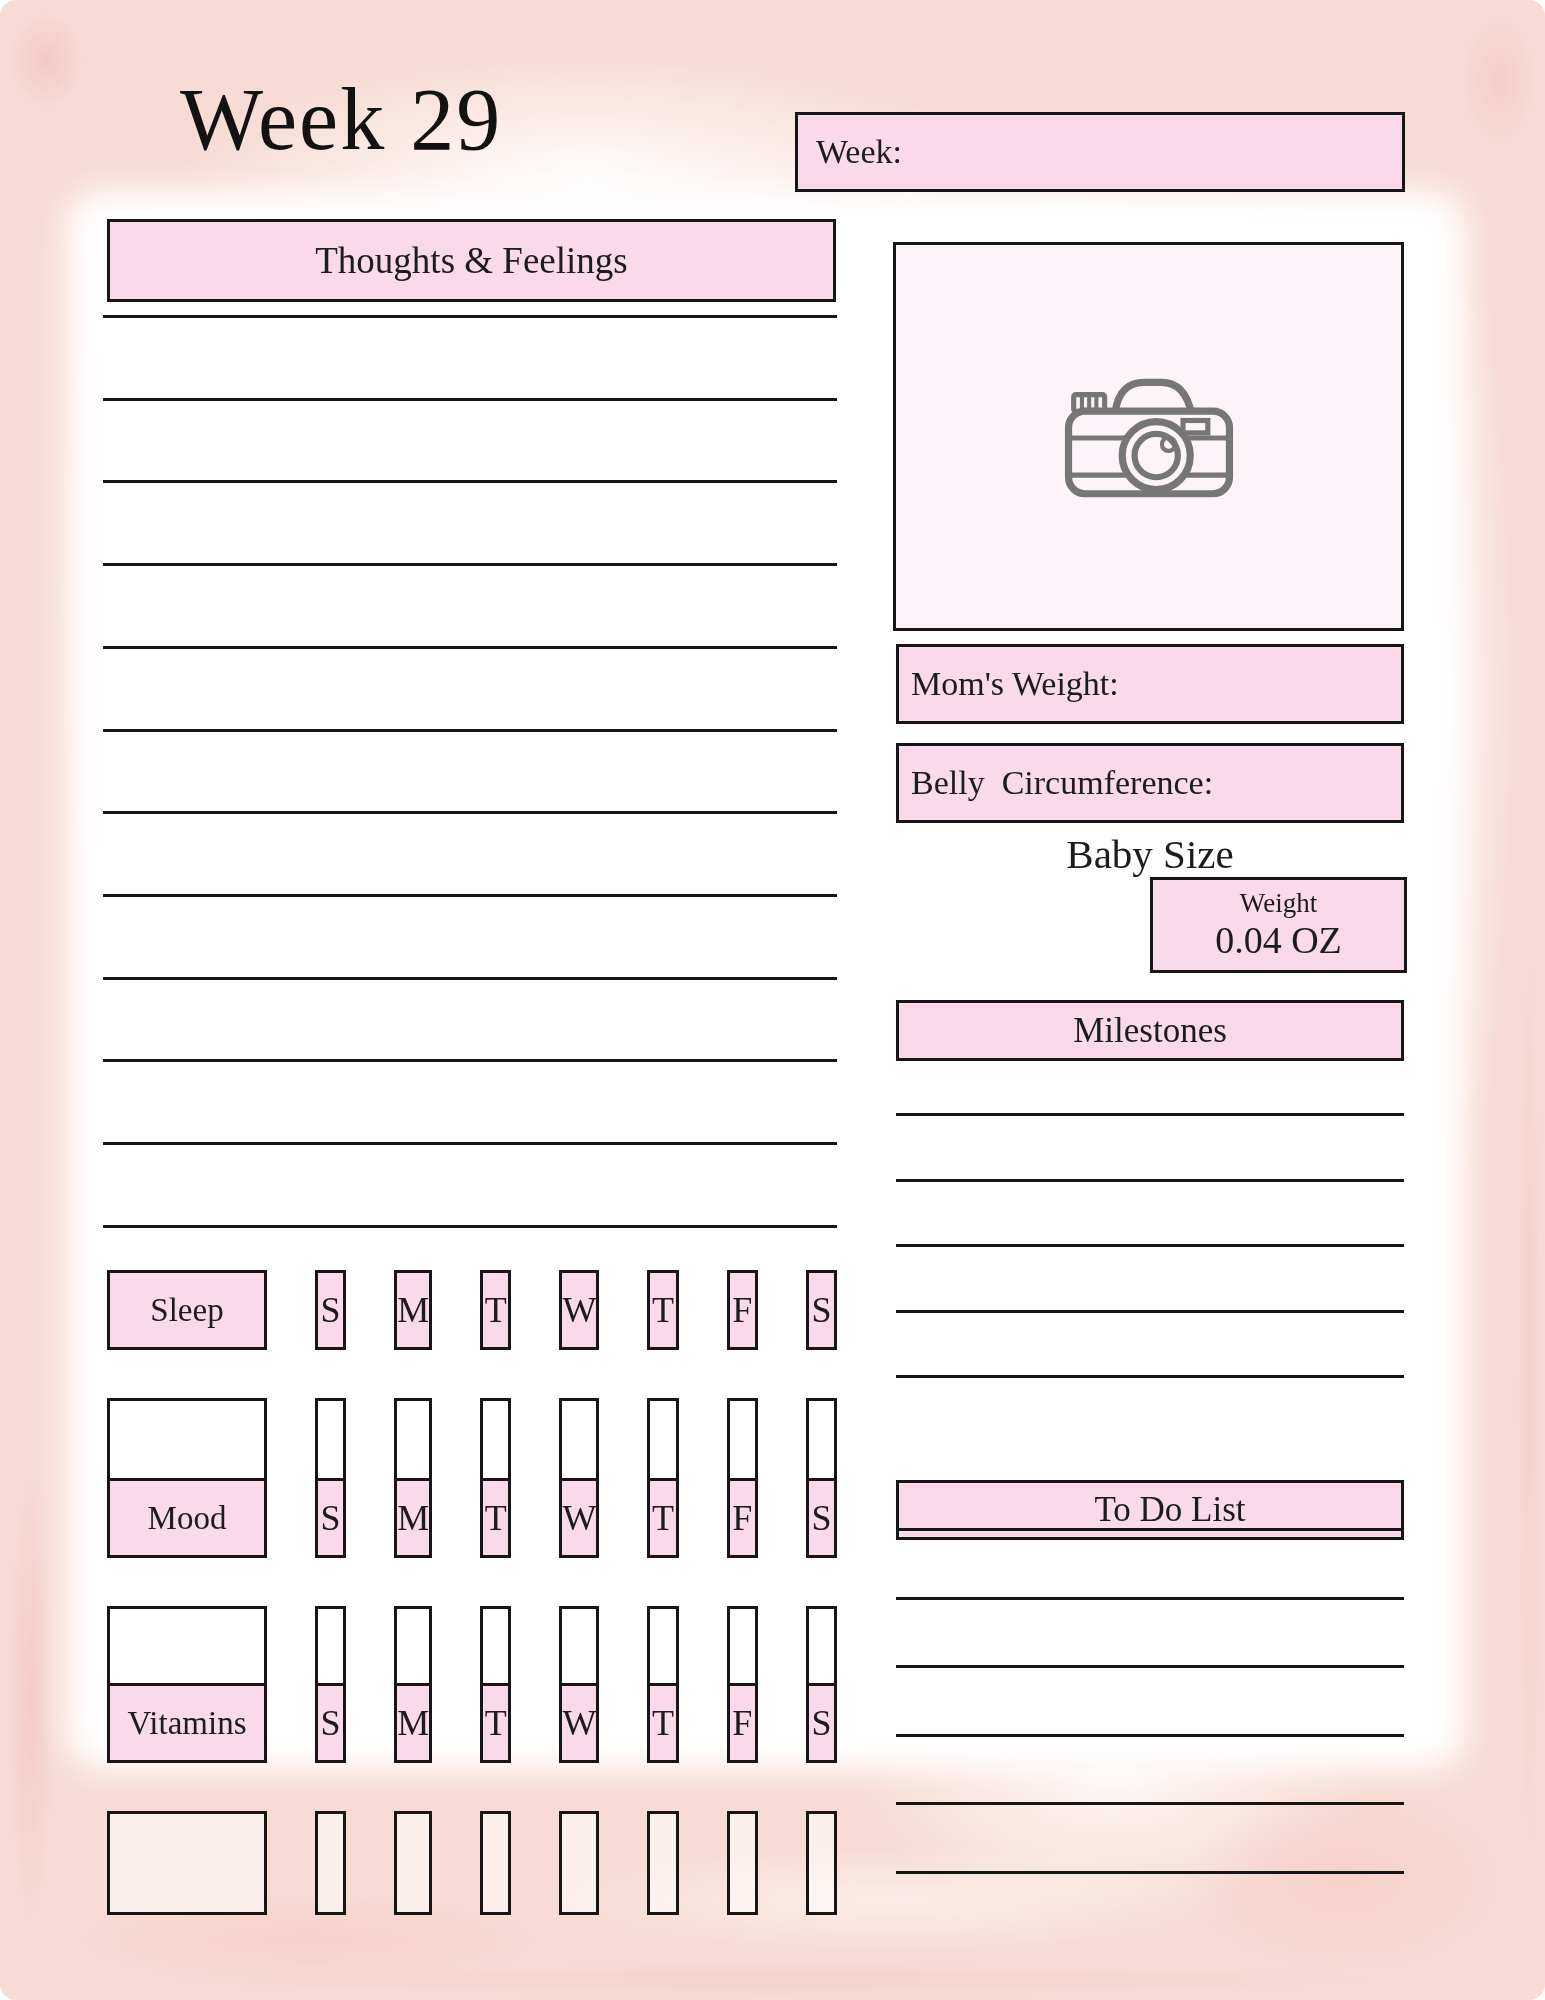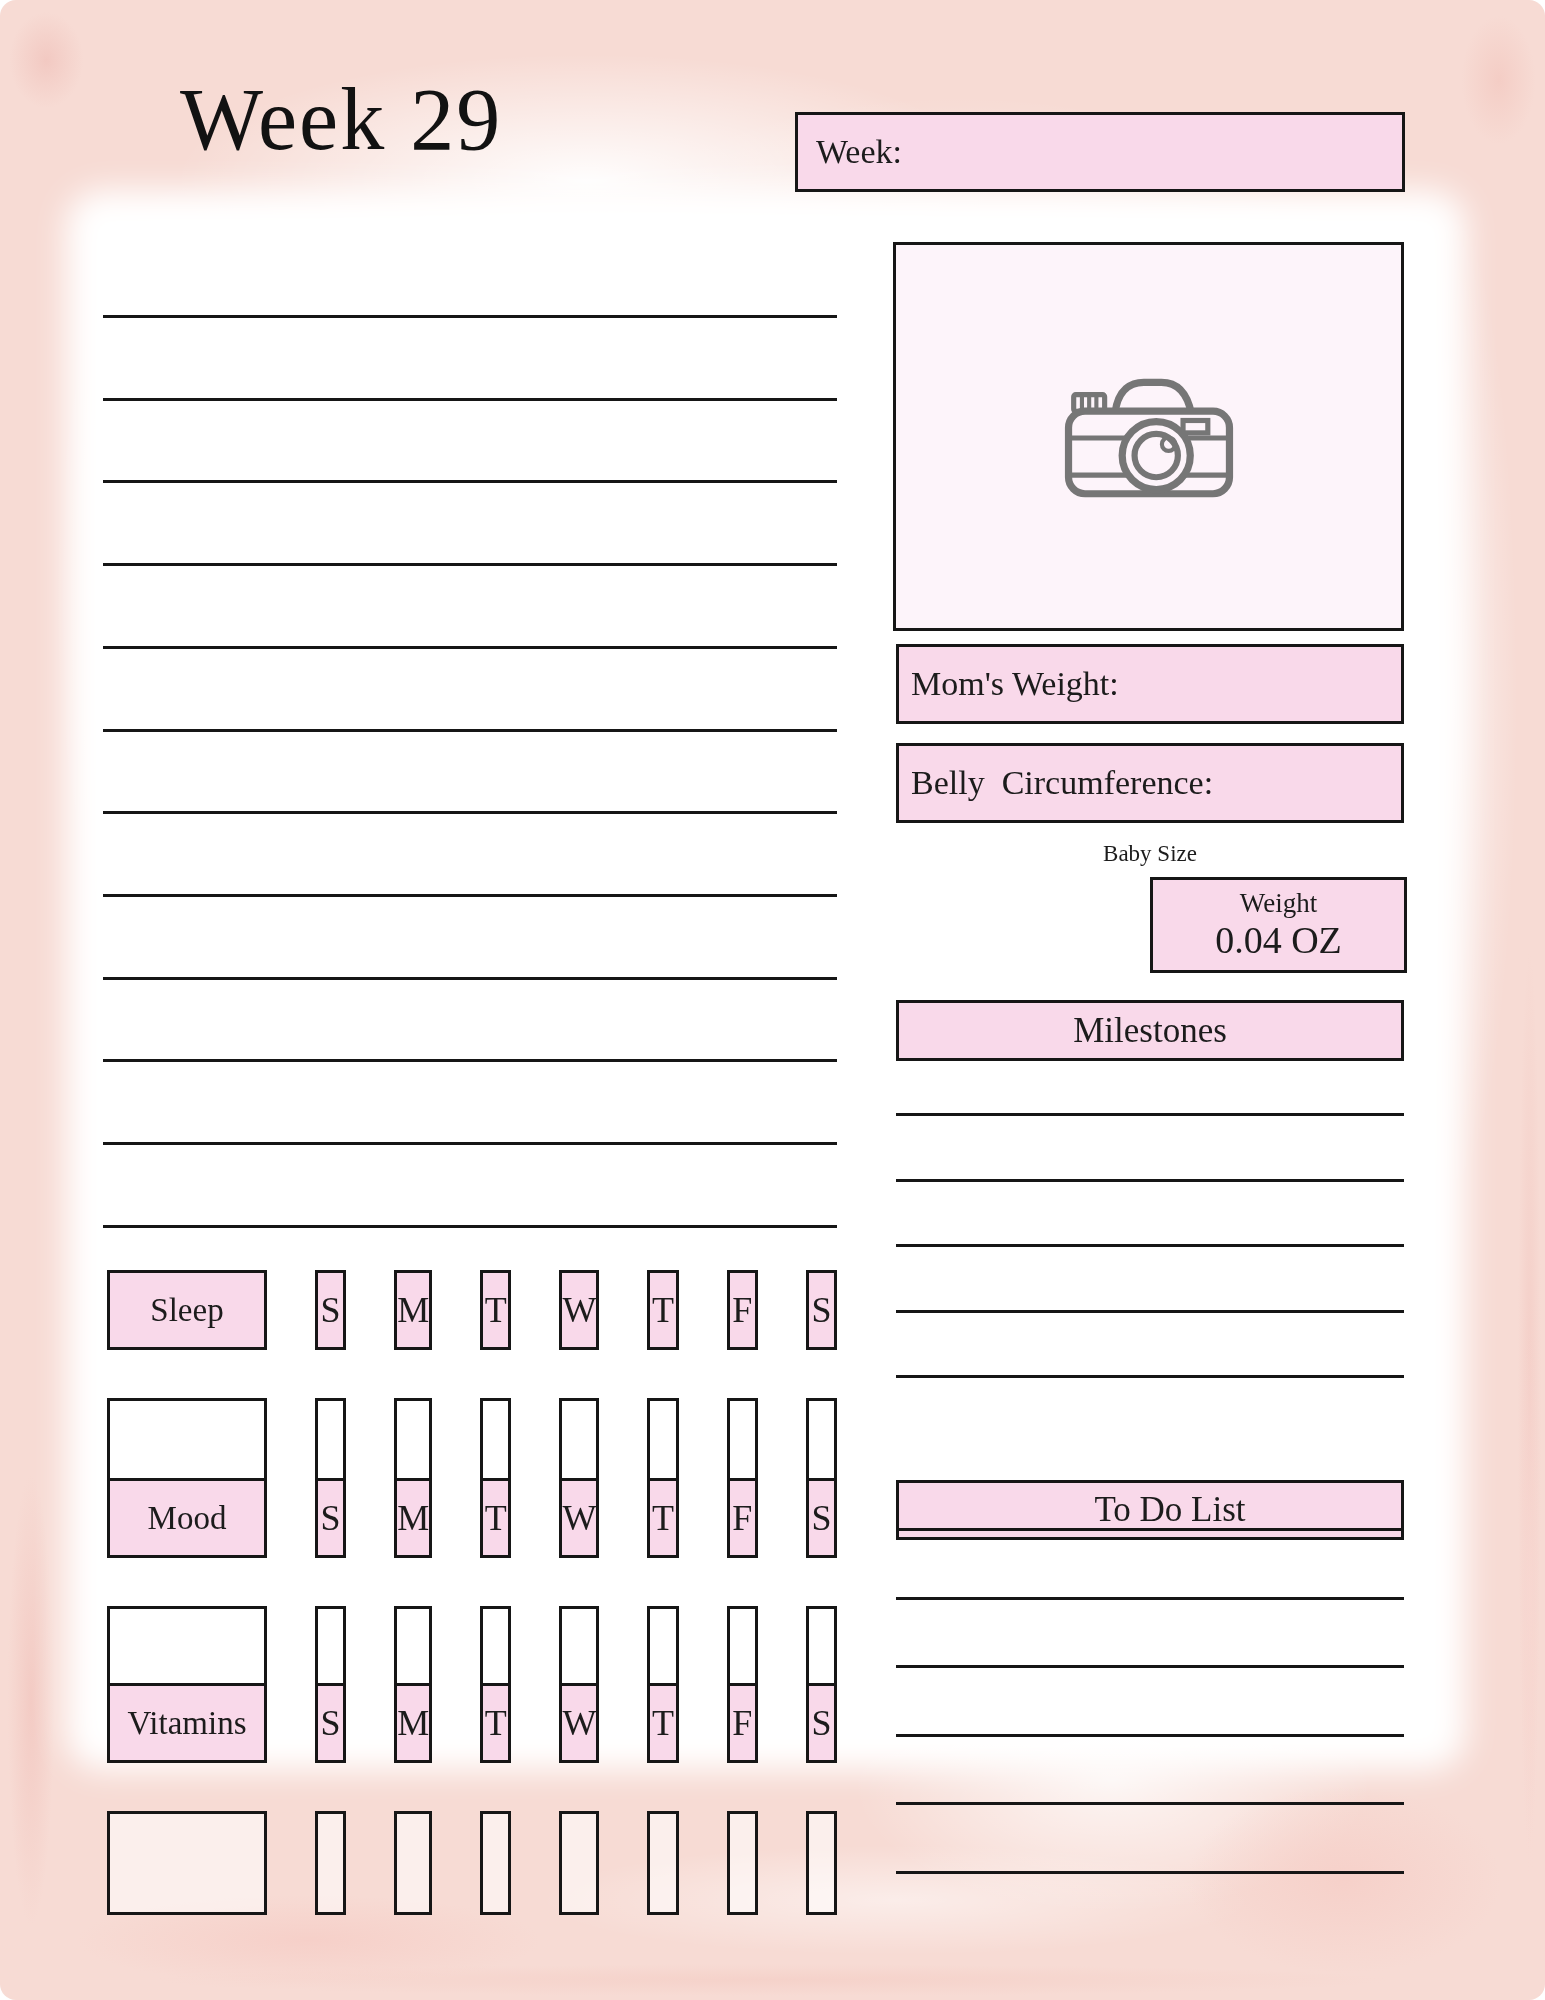--- a/index.html
+++ b/index.html
@@ -55,21 +55,21 @@
   #tf-header{left:107px;top:219px;width:729px;height:83px;justify-content:center;font-size:37px;}
   #photo-box{
     position:absolute;left:893px;top:242px;width:511px;height:389px;
     background:var(--photo-bg,#fdf4fa);border:3px solid #161616;box-sizing:border-box;
     display:flex;align-items:center;justify-content:center;
   }
   #moms-box{left:896px;top:644px;width:508px;height:80px;padding-left:12px;font-size:34px;white-space:pre;}
   #belly-box{left:896px;top:743px;width:508px;height:80px;padding-left:12px;font-size:34px;white-space:pre;}
   #baby-size-title{
     position:absolute;left:896px;top:833px;width:508px;height:42px;
-    display:flex;align-items:center;justify-content:center;font-size:23px;
+    display:flex;align-items:center;justify-content:center;font-size:41px;
   }
   .size-cell{
     position:absolute;top:877px;height:96px;background:var(--pink,#f9d9ea);
     border:3px solid #161616;box-sizing:border-box;
     display:flex;flex-direction:column;align-items:center;justify-content:center;line-height:1.15;
   }
   #length-cell{left:893px;width:250px;}
   #weight-cell{left:1150px;width:257px;}
   .size-cell .lbl{font-size:27px;}
   .size-cell .val{font-size:38px;}
@@ -99,20 +99,23 @@
   <div id="page-white"></div>
   <div id="wash"></div>
 
   <div id="content">
     <div id="week-title">Week 29</div>
 
     <div id="date-box" class="pinkbox">
       <span>Week:</span>
     </div>
 
+    <div id="tf-header" class="pinkbox">
+      <span>Thoughts &amp; Feelings</span>
+    </div>
     <div>
         <div class="rule" style="left: 103px; width: 734px; top: 315px;"></div>
         <div class="rule" style="left: 103px; width: 734px; top: 398px;"></div>
         <div class="rule" style="left: 103px; width: 734px; top: 480px;"></div>
         <div class="rule" style="left: 103px; width: 734px; top: 563px;"></div>
         <div class="rule" style="left: 103px; width: 734px; top: 646px;"></div>
         <div class="rule" style="left: 103px; width: 734px; top: 729px;"></div>
         <div class="rule" style="left: 103px; width: 734px; top: 811px;"></div>
         <div class="rule" style="left: 103px; width: 734px; top: 894px;"></div>
         <div class="rule" style="left: 103px; width: 734px; top: 977px;"></div>

